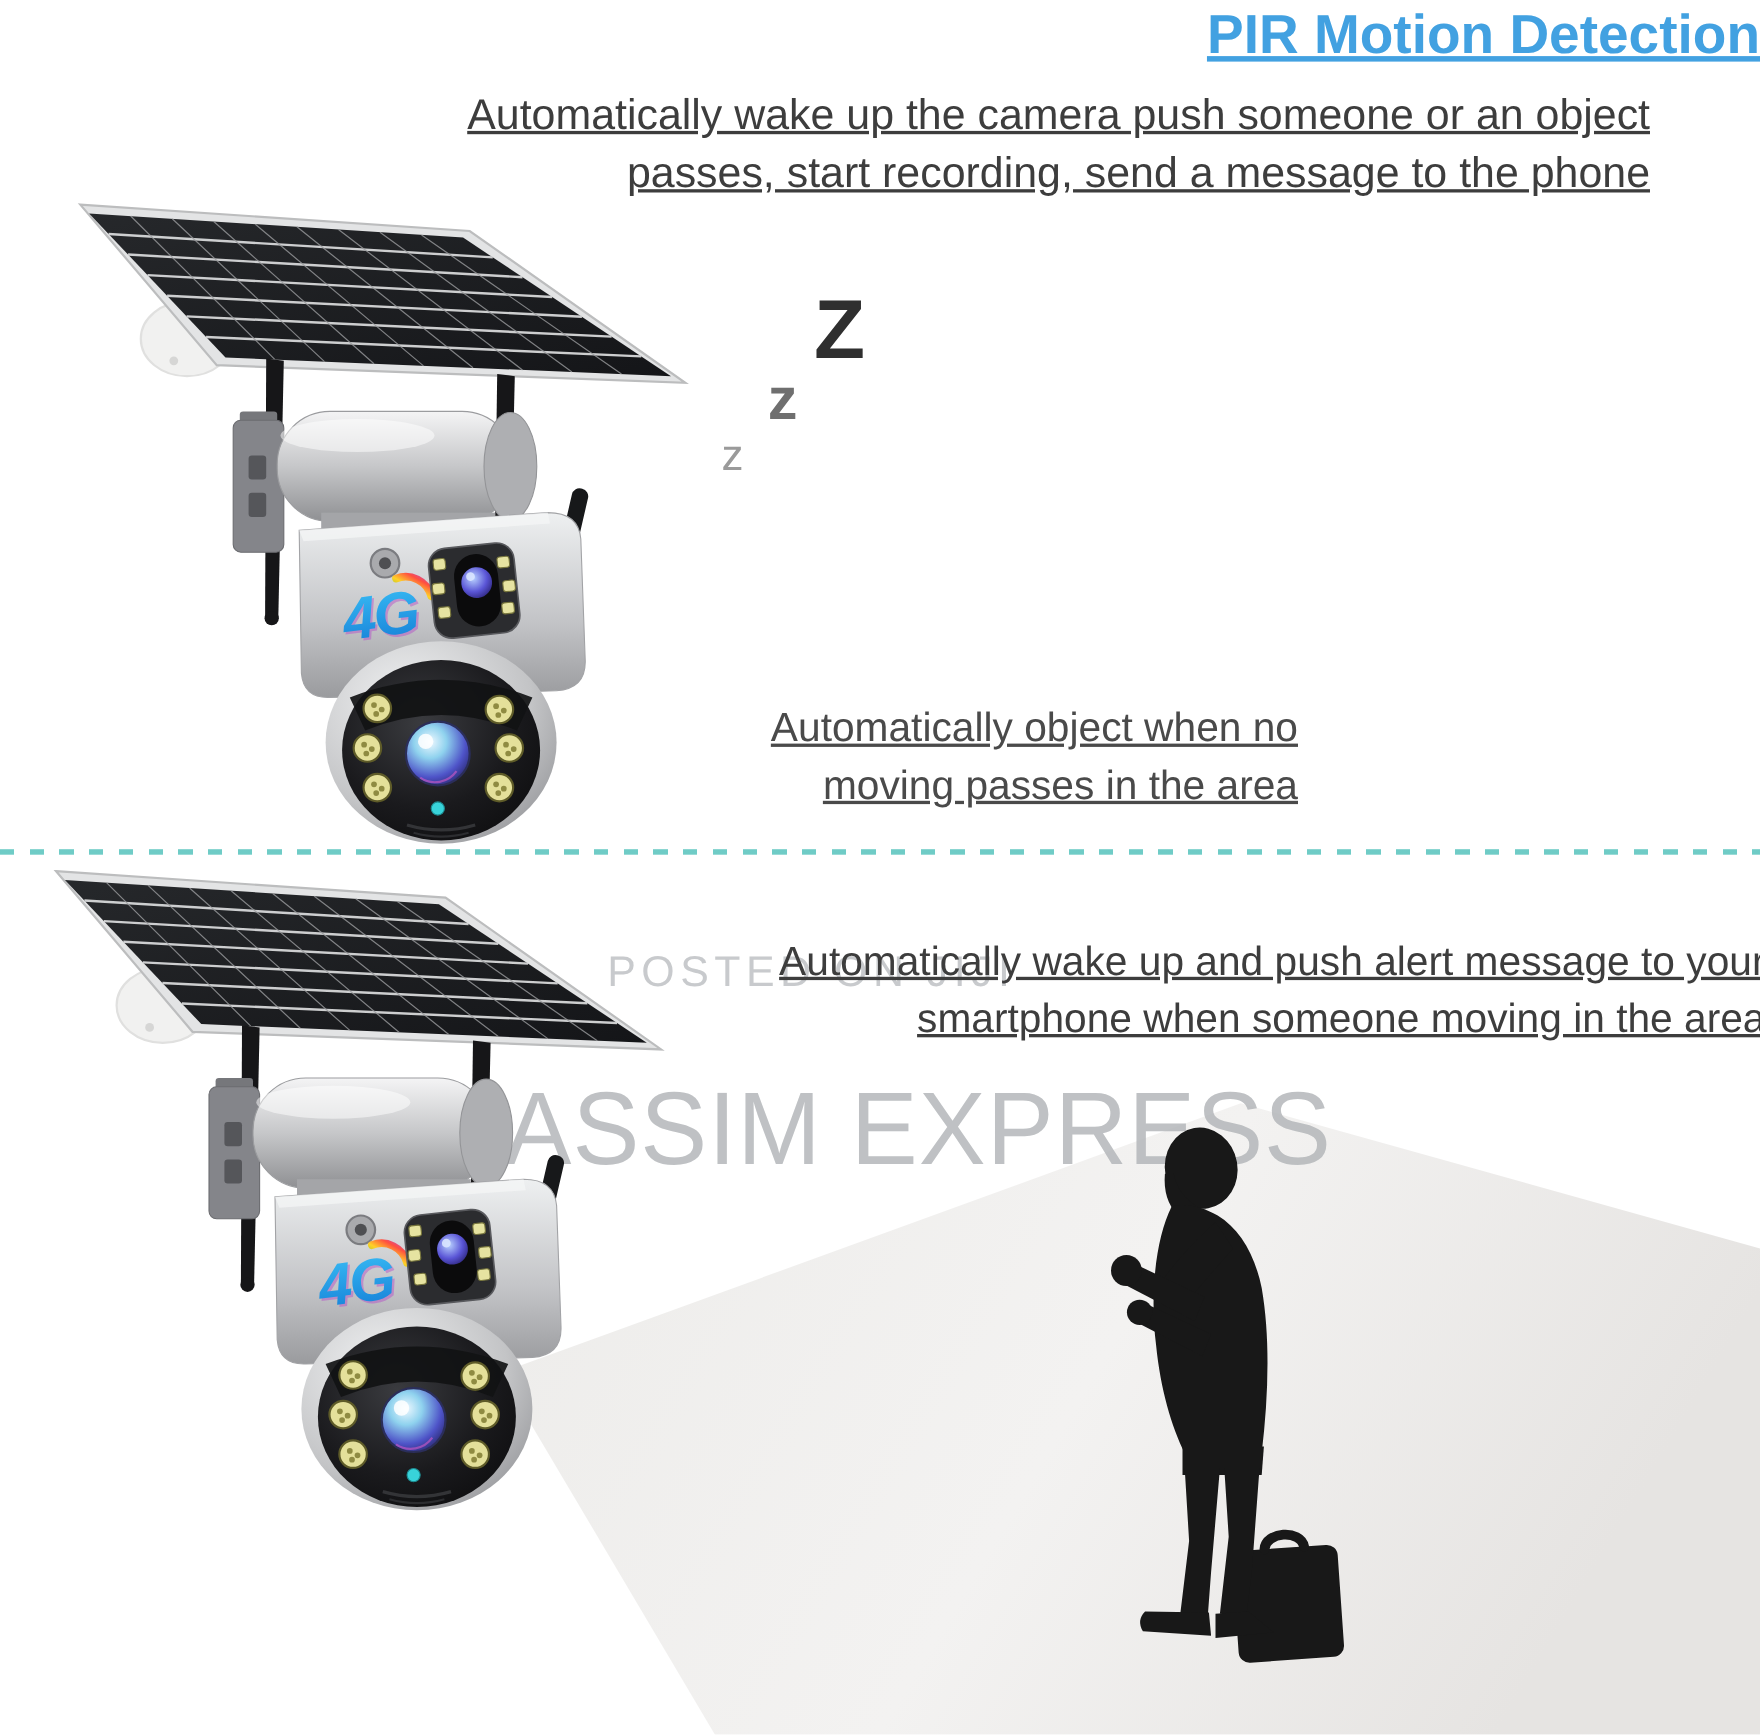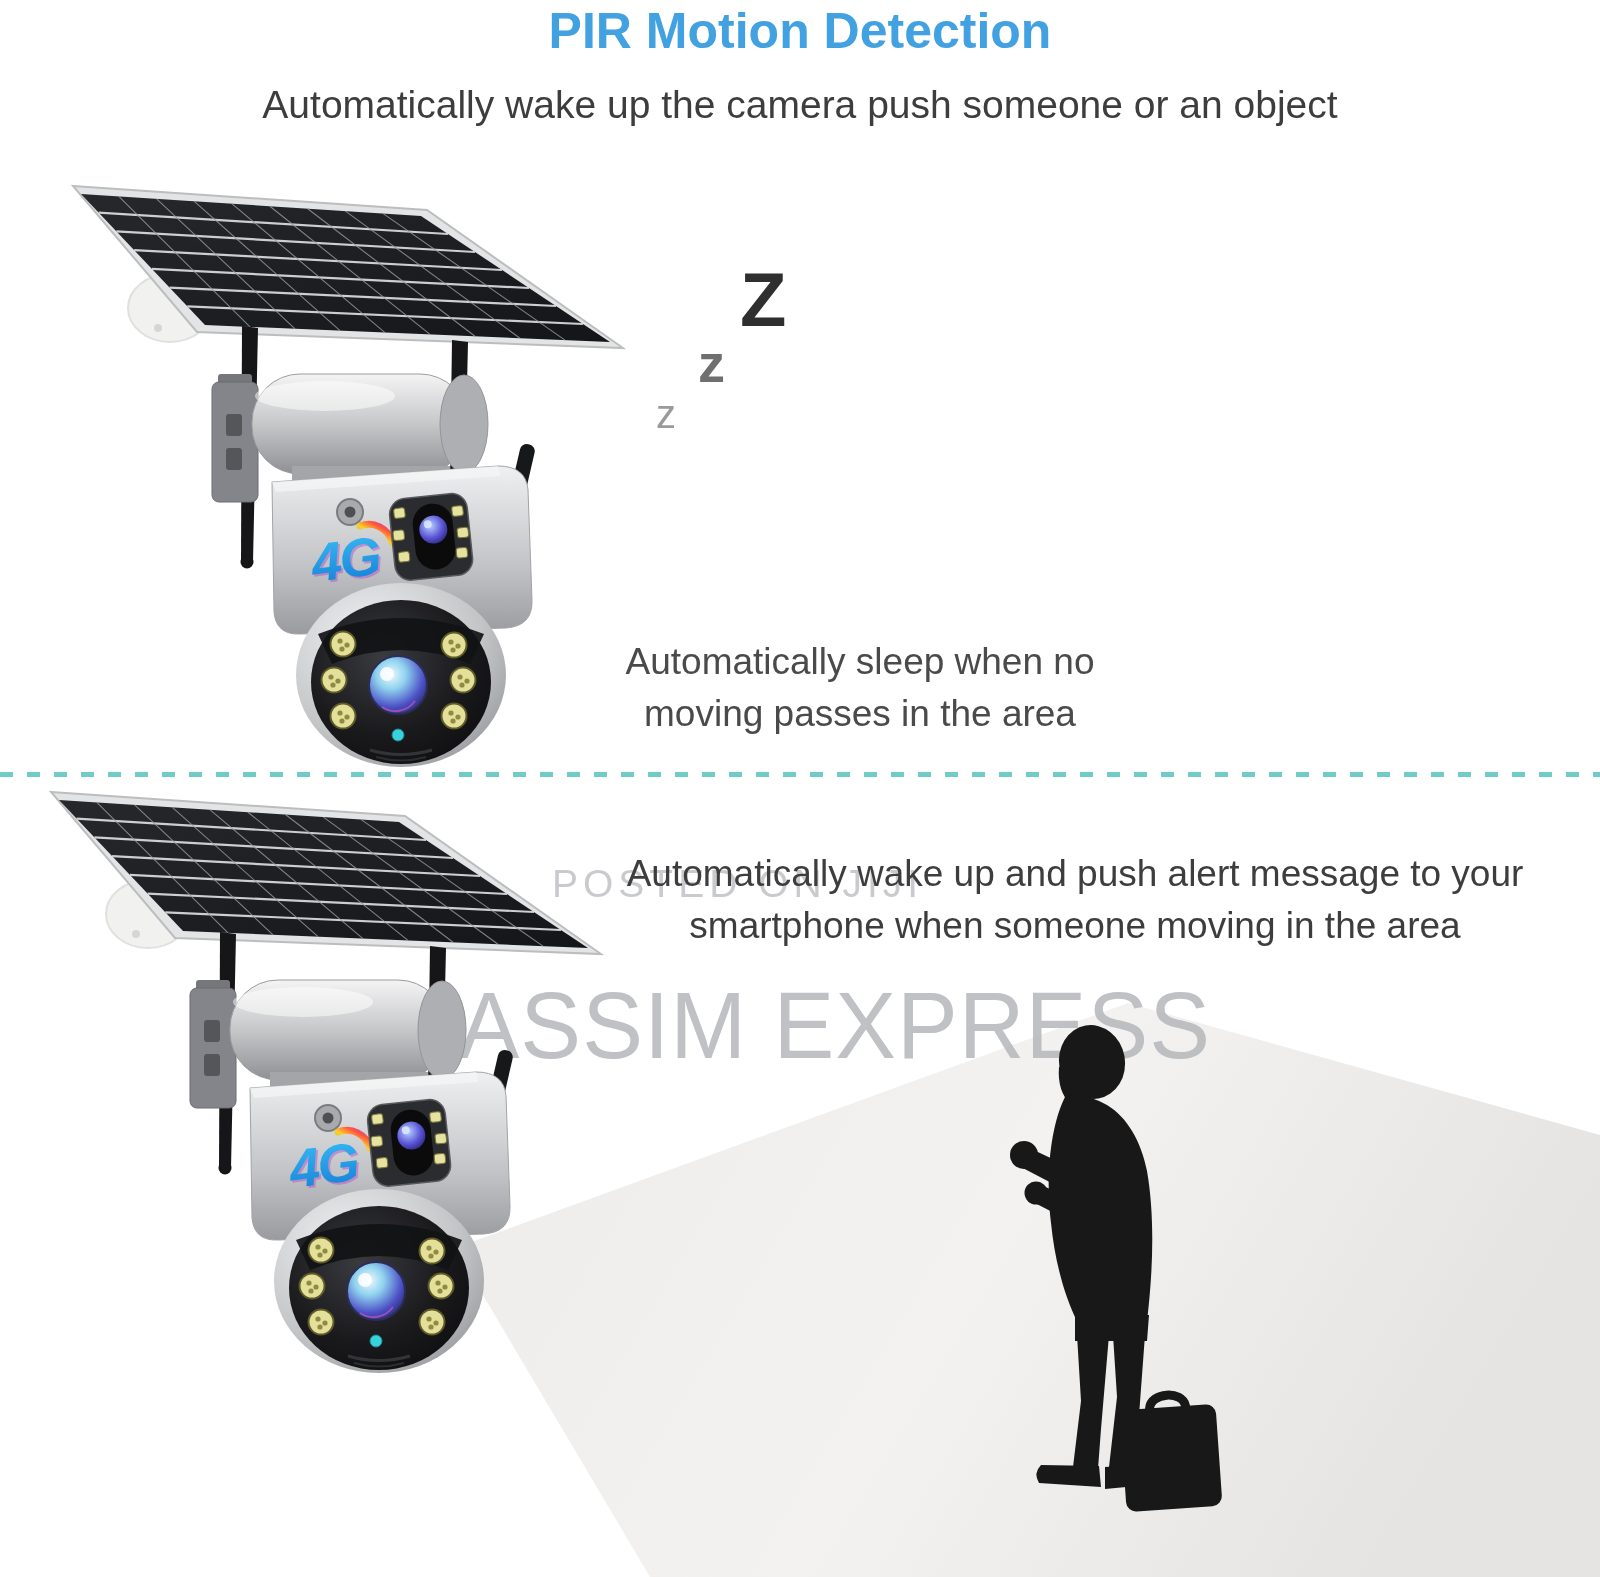--- a/index.html
+++ b/index.html
@@ -1,19 +1,19 @@
 <!DOCTYPE html>
 <html lang="en" style="--accent-blue: #42a1e1; --text-dark: #3d3d3d; --text-mid: #4a4a4a; --teal-dash: #5fc6c0; --beam-light: #f3f2f1; --beam-mid: #edecea; --beam-dark: #e6e4e2; --silhouette: #181818; --watermark-gray: #b4b7ba;"><head>
 <meta charset="utf-8">
 <style>
   html,body{margin:0;padding:0;background:#fff;}
   .page{position:relative;width:1600px;height:1577px;overflow:hidden;background:#fff;
         font-family:"Liberation Sans",sans-serif;}
   .abs{position:absolute;}
-  .center{text-align:center;}
+  .center{text-align:right;text-decoration:underline;}
   
   .title{left:0;top:2px;width:1600px;font-size:50px;font-weight:bold;color:var(--accent-blue);z-index:6;}
   .subtitle{left:100px;top:78px;width:1400px;font-size:39px;line-height:53px;color:var(--text-dark);z-index:6;}
   .sleep-note{left:540px;top:636px;width:640px;font-size:37px;line-height:52px;color:var(--text-mid);z-index:6;}
   .alert-note{left:545px;top:848px;width:1060px;font-size:37px;line-height:52px;color:var(--text-dark);z-index:6;}
   
   .zzz{z-index:5;font-weight:bold;line-height:1;}
   .z1{left:740px;top:262px;font-size:76px;color:#2f2f2f;}
   .z2{left:698px;top:336px;font-size:54px;color:#6f6f6f;font-weight:600;}
   .z3{left:656px;top:394px;font-size:40px;color:#9a9a9a;font-weight:500;}
@@ -236,28 +236,29 @@
   <svg class="abs cam cam-top" width="640" height="620">
     <use href="#cam-assembly"></use>
   </svg>
   <svg class="abs cam cam-bottom" width="640" height="620">
     <use href="#cam-assembly"></use>
   </svg>
 
   <div class="abs center title">PIR Motion Detection</div>
   <div class="abs center subtitle">
     <div>Automatically wake up the camera push someone or an object</div>
+    <div>passes, start recording, send a message to the phone</div>
   </div>
 
   <span class="abs zzz z1">Z</span>
   <span class="abs zzz z2">z</span>
   <span class="abs zzz z3">z</span>
 
   <div class="abs center sleep-note">
-    <div>Automatically sleep when no</div>
+    <div>Automatically object when no</div>
     <div>moving passes in the area</div>
   </div>
 
   <div class="abs divider"></div>
 
   <div class="abs center alert-note">
     <div>Automatically wake up and push alert message to your</div>
     <div>smartphone when someone moving in the area</div>
   </div>
 

